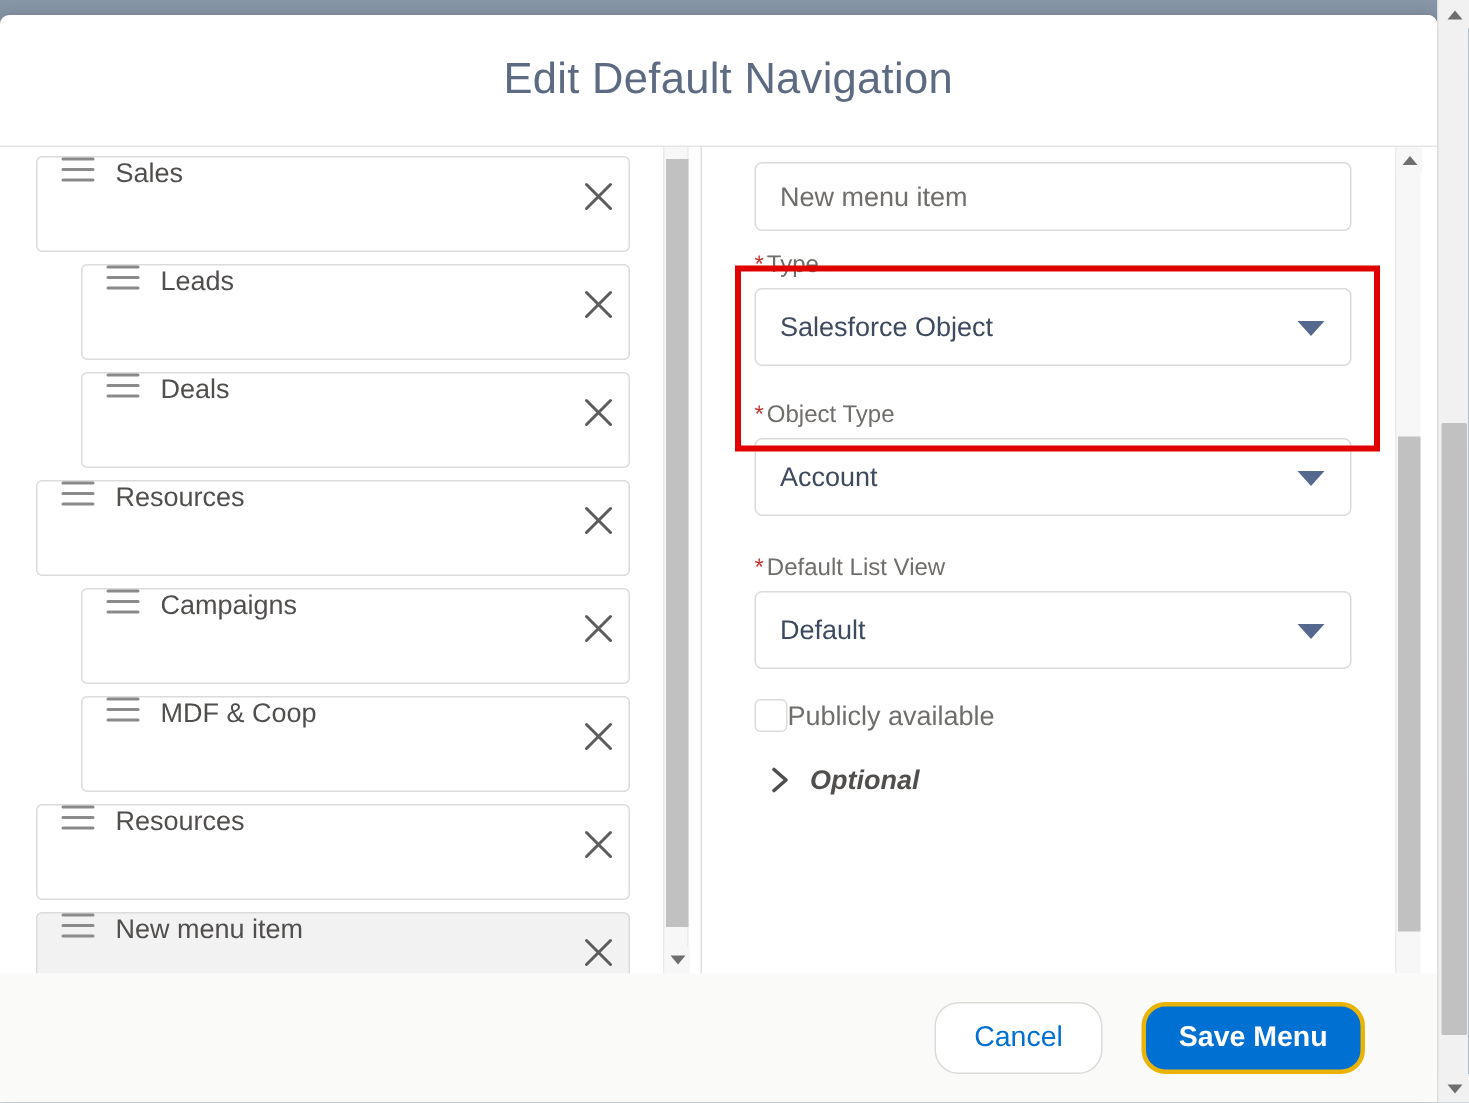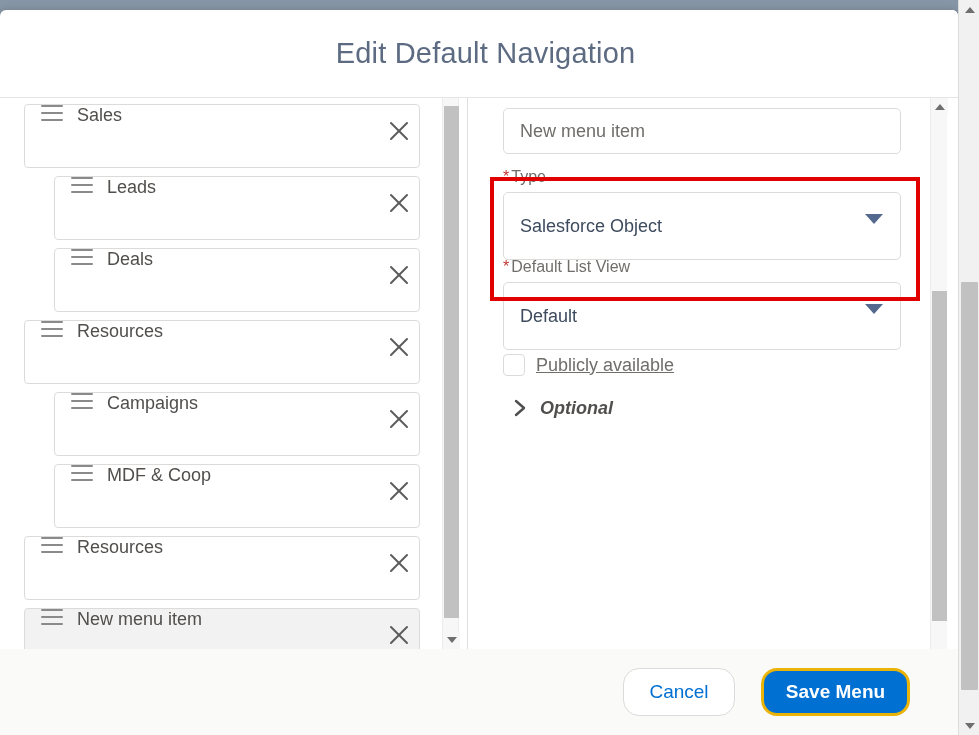--- a/index.html
+++ b/index.html
@@ -229,21 +229,21 @@
     font-family: "Liberation Sans", sans-serif;
     outline: none;
   }
   .select-wrap {
     position: relative;
     width: 398px;
     height: 52px;
   }
   .select-box {
     width: 398px;
-    height: 68px;
+    height: 52px;
     border: 1px solid #dddbda;
     border-radius: 5px;
     background: #fff;
     display: flex;
     align-items: center;
     padding: 0 16px;
     font-size: 18px;
     color: #3e4b5e;
     cursor: pointer;
   }
@@ -280,24 +280,23 @@
     cursor: pointer;
   }
   .cbox {
     width: 22px; height: 22px;
     border: 1px solid #dddbda;
     border-radius: 4px;
     background: #fff;
     flex: 0 0 auto;
   }
   .cbox-label {
-    margin-left: 11px;
+    margin-left: 0;
     font-size: 18px;
     color: #706e6b;
-    text-decoration: underline;
   }
 
   
   .optional-row {
     display: flex;
     align-items: flex-start;
     margin-left: 10px;
     cursor: pointer;
     font-style: italic;
   }
@@ -528,20 +527,31 @@
             <span class="req-star">*</span><span>Type</span>
           </span>
           <div class="select-wrap">
             <div class="select-box">
               <span>Salesforce Object</span>
             </div>
             <span class="select-arrow"></span>
           </div>
         </div>
 
+        <div class="field-block" style="margin-top:24px;margin-bottom:26px;">
+          <span class="field-label">
+            <span class="req-star">*</span><span>Object Type</span>
+          </span>
+          <div class="select-wrap">
+            <div class="select-box">
+              <span>Account</span>
+            </div>
+            <span class="select-arrow"></span>
+          </div>
+        </div>
 
         <div class="field-block">
           <span class="field-label">
             <span class="req-star">*</span><span>Default List View</span>
           </span>
           <div class="select-wrap">
             <div class="select-box">
               <span>Default</span>
             </div>
             <span class="select-arrow"></span>

